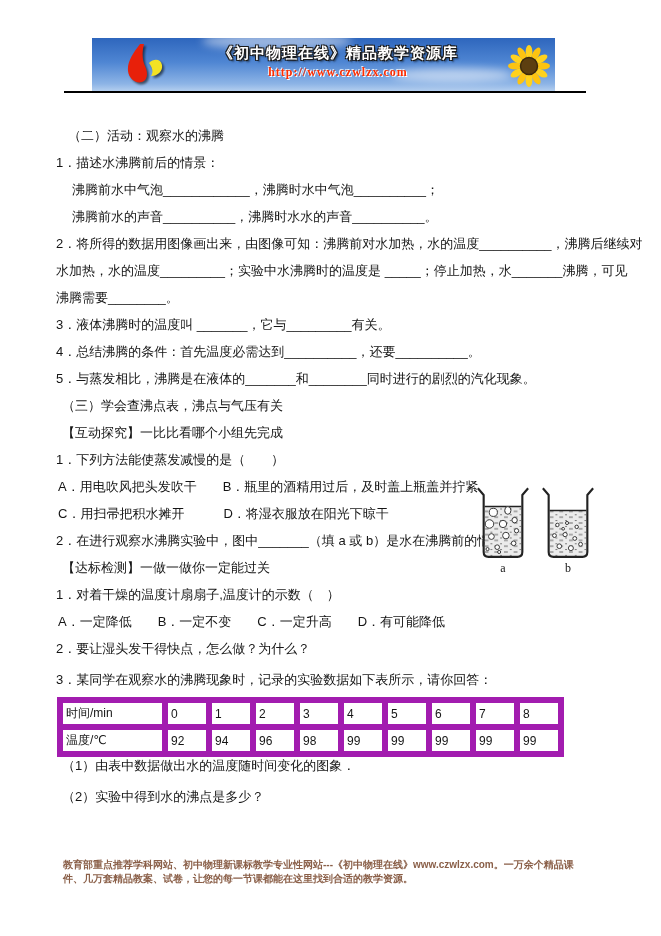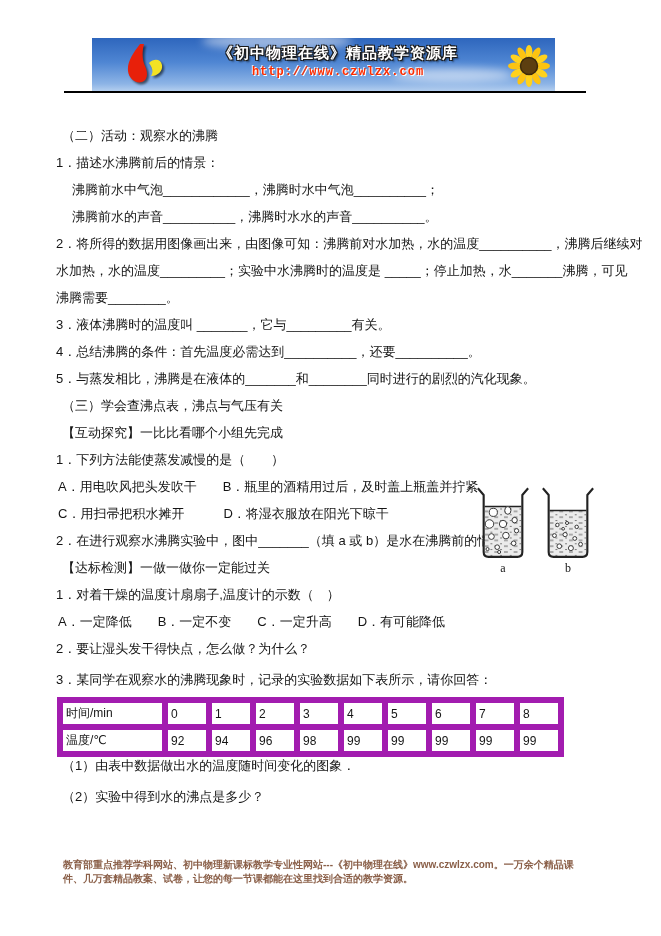--- a/index.html
+++ b/index.html
@@ -18,21 +18,21 @@
   .cloud{position:absolute;background:rgba(255,255,255,.5);border-radius:50%;filter:blur(4px);}
   .cloud.c1{left:110px;top:-6px;width:150px;height:18px;}
   .cloud.c2{left:300px;top:30px;width:120px;height:14px;}
   .logo{position:absolute;left:26px;top:3px;width:48px;height:48px;}
   .banner-text{position:absolute;left:96px;top:6px;width:300px;text-align:center;}
   .banner-title{
     font-size:15px;font-weight:bold;color:#ffffff;letter-spacing:1px;white-space:nowrap;
     text-shadow:1px 1px 0 #1a1a1a,-1px 1px 0 #1a1a1a,1px -1px 0 #1a1a1a,-1px -1px 0 #1a1a1a,2px 2px 2px rgba(0,0,0,.55);
   }
   .banner-url{
-    margin-top:2px;font-family:Liberation Mono, monospace;
+    margin-top:2px;font-family:Liberation Serif, serif;
     font-size:12px;font-weight:bold;color:#ff2d00;letter-spacing:1px;white-space:nowrap;
     text-shadow:1px 1px 0 #ffffff,-1px -1px 0 rgba(255,255,255,.8);
   }
   .sunflower{position:absolute;right:5px;top:7px;}
   .rule{position:absolute;left:64px;top:91px;width:522px;height:0;border-top:2px solid #000;}
   
   .ln{position:absolute;font-size:13px;line-height:17px;white-space:pre;color:#151515;}
   
   table.data{position:absolute;left:57px;top:697px;border-collapse:collapse;background:#fff;}
   table.data td{
@@ -108,21 +108,21 @@
               <ellipse cx="21" cy="7" rx="3.4" ry="7" fill="#fdc311"></ellipse>
             </g>
           <circle cx="21" cy="21" r="8.5" fill="#5d3f10" stroke="#3e2a09" stroke-width="1.5"></circle>
         </g>
       </svg>
     </div>
   </div>
 
   <div class="rule"></div>
 
-  <div class="ln" style="top:127px;left:62px;text-align:right;">（二）活动：观察水的沸腾</div>
+  <div class="ln" style="top:127px;left:68px;text-align:right;">（二）活动：观察水的沸腾</div>
   <div class="ln" style="top:154px;left:56px;">1．描述水沸腾前后的情景：</div>
   <div class="ln" style="top:181px;left:72px;">沸腾前水中气泡____________，沸腾时水中气泡__________；</div>
   <div class="ln" style="top:208px;left:72px;">沸腾前水的声音__________，沸腾时水水的声音__________。</div>
   <div class="ln" style="top:235px;left:56px;">2．将所得的数据用图像画出来，由图像可知：沸腾前对水加热，水的温度__________，沸腾后继续对</div>
   <div class="ln" style="top:262px;left:56px;">水加热，水的温度_________；实验中水沸腾时的温度是 _____；停止加热，水_______沸腾，可见</div>
   <div class="ln" style="top:289px;left:56px;">沸腾需要________。</div>
   <div class="ln" style="top:316px;left:56px;">3．液体沸腾时的温度叫 _______，它与_________有关。</div>
   <div class="ln" style="top:343px;left:56px;">4．总结沸腾的条件：首先温度必需达到__________，还要__________。</div>
   <div class="ln" style="top:370px;left:56px;">5．与蒸发相比，沸腾是在液体的_______和________同时进行的剧烈的汽化现象。</div>
   <div class="ln" style="top:397px;left:62px;">（三）学会查沸点表，沸点与气压有关</div>

